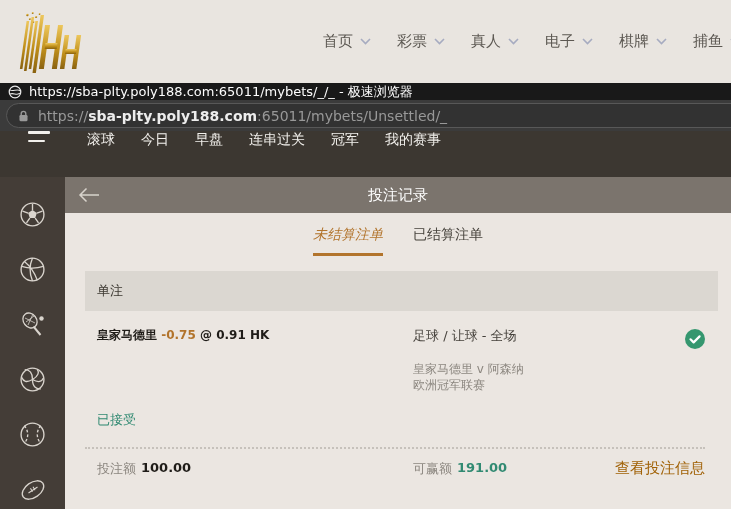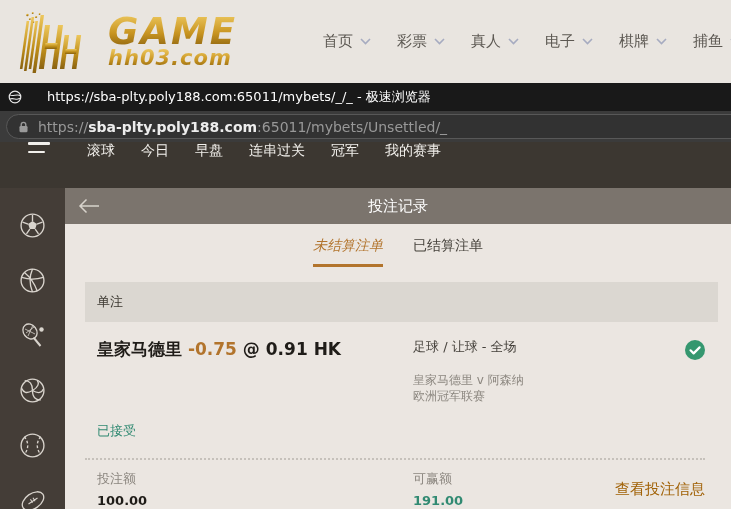--- a/index.html
+++ b/index.html
@@ -18,21 +18,21 @@
     background:linear-gradient(180deg,#edc75d 0%,#c89420 55%,#8a6210 100%);
     -webkit-background-clip:text; background-clip:text; color:transparent;
     font-style:italic; font-weight:bold;
   }
   .logo-game { font-size:37px; letter-spacing:2px; }
   .logo-domain { font-size:21px; letter-spacing:1px; }
   .top-nav { margin-left:auto; display:flex; gap:26px; margin-right:-10px; font-size:15px; color:#5c5852; white-space:nowrap; }
   .nav-item { display:flex; align-items:center; gap:7px; cursor:pointer; }
 
   
-  .window-bar { height:28px; background:#191919; color:#fdfdfd; display:flex; align-items:center; gap:25px; padding-left:8px; font-size:13px; white-space:nowrap; }
+  .window-bar { height:17px; background:#191919; color:#fdfdfd; display:flex; align-items:center; gap:7px; padding-left:8px; font-size:13px; white-space:nowrap; }
 
   
   .address-bar { height:31px; background:#3b3b3b; display:flex; align-items:center; padding-left:6px; overflow:hidden; }
   .address-pill { height:25px; flex:1; margin-right:-16px; background:#323232; border:1px solid #585858;
     border-radius:14px; display:flex; align-items:center; gap:9px; padding-left:11px; font-size:14px; color:#989898; white-space:nowrap; }
   .addr-domain { color:#ededed; font-weight:bold; }
 
   
   .sports-nav { height:46px; background:#3c3731; display:flex; align-items:flex-start; color:#f2f0ec; font-size:14px; }
   .hamburger { margin-left:28px; margin-right:24px; display:flex; flex-direction:column; gap:6px; cursor:pointer; }
@@ -50,32 +50,32 @@
   .page-header { height:36px; background:#7b746d; position:relative; display:flex; align-items:center; justify-content:center; color:#fff; font-size:15px; flex:0 0 36px; }
   .back { position:absolute; left:13px; top:50%; transform:translateY(-50%); cursor:pointer; display:flex; }
 
   .tabs { display:flex; justify-content:center; gap:30px; padding-top:13px; font-size:14px; color:#46423c; }
   .tab { padding-bottom:9px; border-bottom:3px solid transparent; cursor:pointer; }
   .tab.active { color:#b2742c; border-bottom-color:#b2742c;font-style:italic; }
 
   .section-bar { margin:15px 13px 0 20px; height:40px; background:#dbd7d1; display:flex; align-items:center; padding-left:12px; font-size:13px; color:#3c3831; }
 
   .bet-row { display:flex; align-items:flex-start; margin:16px 13px 0 32px; }
-  .bet-main { width:316px; font-size:17px; font-weight:bold; color:#1f1c18; }
+  .bet-main { width:316px; font-size:12px; font-weight:bold; color:#1f1c18; }
   .handicap { color:#b2742c; }
   .bet-info { flex:1; min-width:0; }
   .market { font-size:13px; color:#45413b; margin-bottom:16px; }
   .match, .league { font-size:12px; color:#8b867f; line-height:1.35; }
   .check { flex:0 0 22px; margin-right:12px; margin-top:1px; }
 
   .status { margin:18px 0 0 32px; font-size:13px; color:#318a72; }
   .dotted { border-top:2px dotted #c6c1bb; margin:18px 26px 0 20px; }
 
   .bottom-row { display:flex; align-items:center; margin:10px 26px 0 32px; }
-  .amount-block { display:flex; flex-direction:column; gap:5px; }
+  .amount-block { display:flex; flex-direction:row; gap:5px; }
   .stake-block { width:316px; }
   .win-block { flex:1; }
   .amount-label { font-size:13px; color:#8b867f; }
   .amount-value { font-size:13px; font-weight:bold; color:#1f1c18; }
   .win-value { color:#318a72; }
   .details-link { font-size:15px; color:#a16207; cursor:pointer; white-space:nowrap; }
 </style>
 </head>
 <body>
 
@@ -101,24 +101,20 @@
         <rect x="16.8" y="10" width="2.6" height="48"></rect>
         <rect x="21.2" y="4" width="3.4" height="58"></rect>
         <rect x="27" y="14" width="5" height="44"></rect>
         <rect x="40" y="14" width="5" height="44"></rect>
         <rect x="30" y="32" width="12" height="6"></rect>
         <rect x="48" y="24" width="4.5" height="34"></rect>
         <rect x="60" y="24" width="4.5" height="34"></rect>
         <rect x="51" y="38" width="11" height="5"></rect>
       </g>
     </svg>
-    <div class="logo-text">
-      <span class="grad-text logo-game">GAME</span>
-      <span class="grad-text logo-domain">hh03.com</span>
-    </div>
   </div>
 
   <div class="top-nav">
     <div class="nav-item">
       <span>首页</span>
       <svg width="11" height="7" viewBox="0 0 11 7">
           <path d="M1 1 L5.5 5.5 L10 1" stroke="#a6abc0" stroke-width="1.6" fill="none"></path>
         </svg>
     </div>
     <div class="nav-item">

